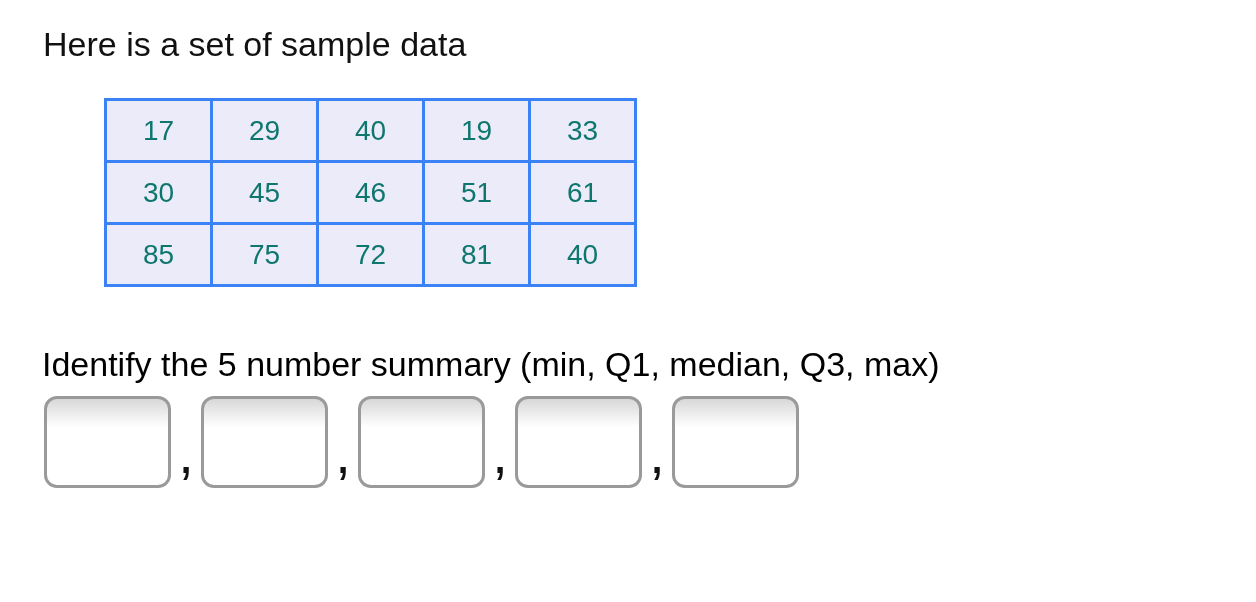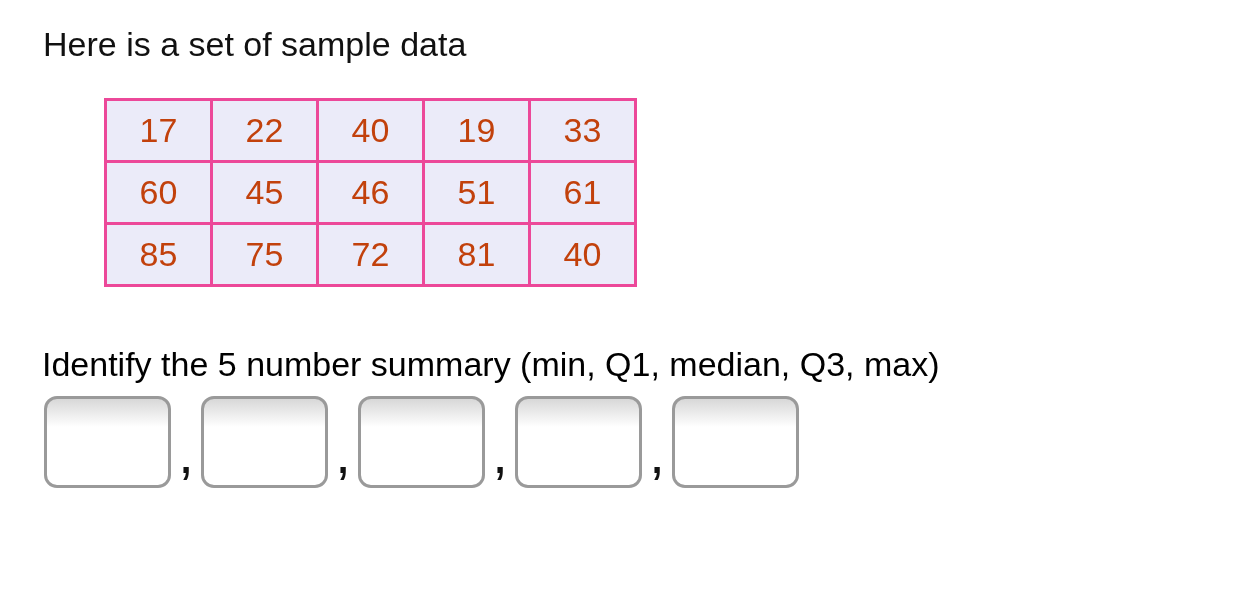--- a/index.html
+++ b/index.html
@@ -35,26 +35,26 @@
   }
   table.sample {
     position: absolute;
     left: 104px;
     top: 98px;
     border-collapse: collapse;
   }
   table.sample td {
     width: 103px;
     height: 59px;
-    border: 3px solid #ec4899;
+    border: 3px solid #3b82f6;
     background: #ebebf9;
     text-align: center;
     vertical-align: middle;
-    font-size: 34px;
-    color: #c2410c;
+    font-size: 28px;
+    color: #0f766e;
     padding: 0;
   }
   .answers {
     position: absolute;
     left: 44px;
     top: 396px;
     display: flex;
     align-items: flex-end;
   }
   .answer-box {
@@ -88,27 +88,27 @@
 <body>
 
 <div id="stage">
 
   <div class="heading">Here is a set of sample data</div>
 
   <table class="sample">
     <tbody>
       <tr>
         <td>17</td>
-        <td>22</td>
+        <td>29</td>
         <td>40</td>
         <td>19</td>
         <td>33</td>
       </tr>
       <tr>
-        <td>60</td>
+        <td>30</td>
         <td>45</td>
         <td>46</td>
         <td>51</td>
         <td>61</td>
       </tr>
       <tr>
         <td>85</td>
         <td>75</td>
         <td>72</td>
         <td>81</td>

